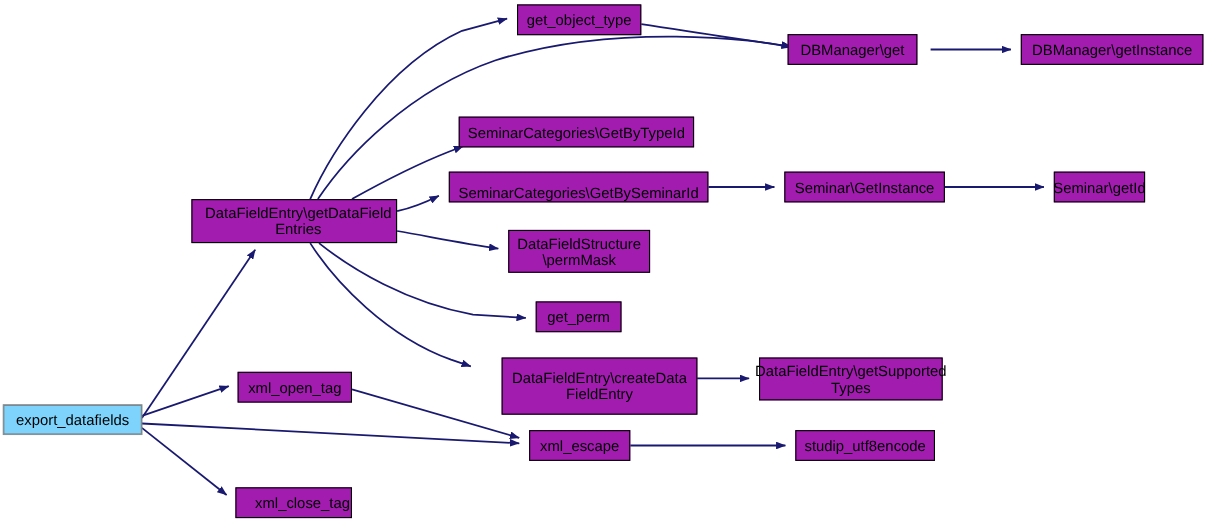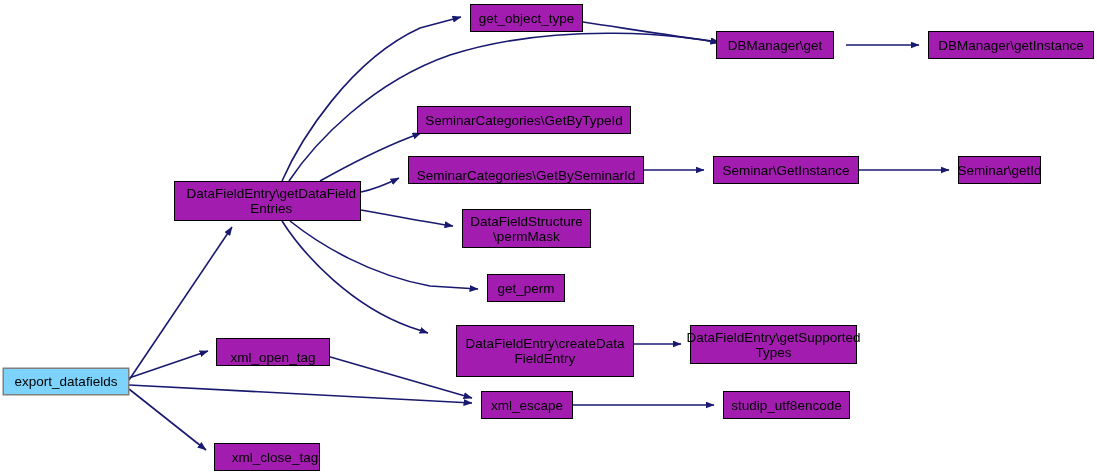--- a/index.html
+++ b/index.html
@@ -96,19 +96,19 @@
       <div class="node" style="left: 408px; top: 156px; width: 236px; height: 28px; align-items: flex-end;"><span class="label">SeminarCategories\GetBySeminarId</span></div>
       <div class="node" style="left: 713px; top: 156px; width: 146px; height: 28px;"><span class="label">Seminar\GetInstance</span></div>
       <div class="node" style="left: 958px; top: 156px; width: 83px; height: 28px;"><span class="label">Seminar\getId</span></div>
       <div class="node" style="left: 462px; top: 209px; width: 129px; height: 39px;"><span class="label">DataFieldStructure
 \permMask</span></div>
       <div class="node" style="left: 487px; top: 274px; width: 78px; height: 28px;"><span class="label">get_perm</span></div>
       <div class="node" style="left: 436px; top: 325px; width: 178px; height: 52px; margin-left: 20px;"><span class="label">DataFieldEntry\createData
 FieldEntry</span></div>
       <div class="node" style="left: 690px; top: 325px; width: 167px; height: 39px;"><span class="label">DataFieldEntry\getSupported
 Types</span></div>
-      <div class="node" style="left: 216px; top: 338px; width: 114px; height: 28px; align-items: flex-end;"><span class="label">xml_open_tag</span></div>
+      <div class="node" style="left: 216px; top: 338px; width: 104px; height: 28px;"><span class="label">xml_open_tag</span></div>
       <div class="node" style="left: 481px; top: 391px; width: 92px; height: 28px;"><span class="label">xml_escape</span></div>
       <div class="node" style="left: 723px; top: 391px; width: 127px; height: 28px;"><span class="label">studip_utf8encode</span></div>
       <div class="node" style="left: 214px; top: 443px; width: 106px; height: 28px; padding-left: 16px;"><span class="label">xml_close_tag</span></div>
     </div>
 
 </div>
 
 </body></html>

